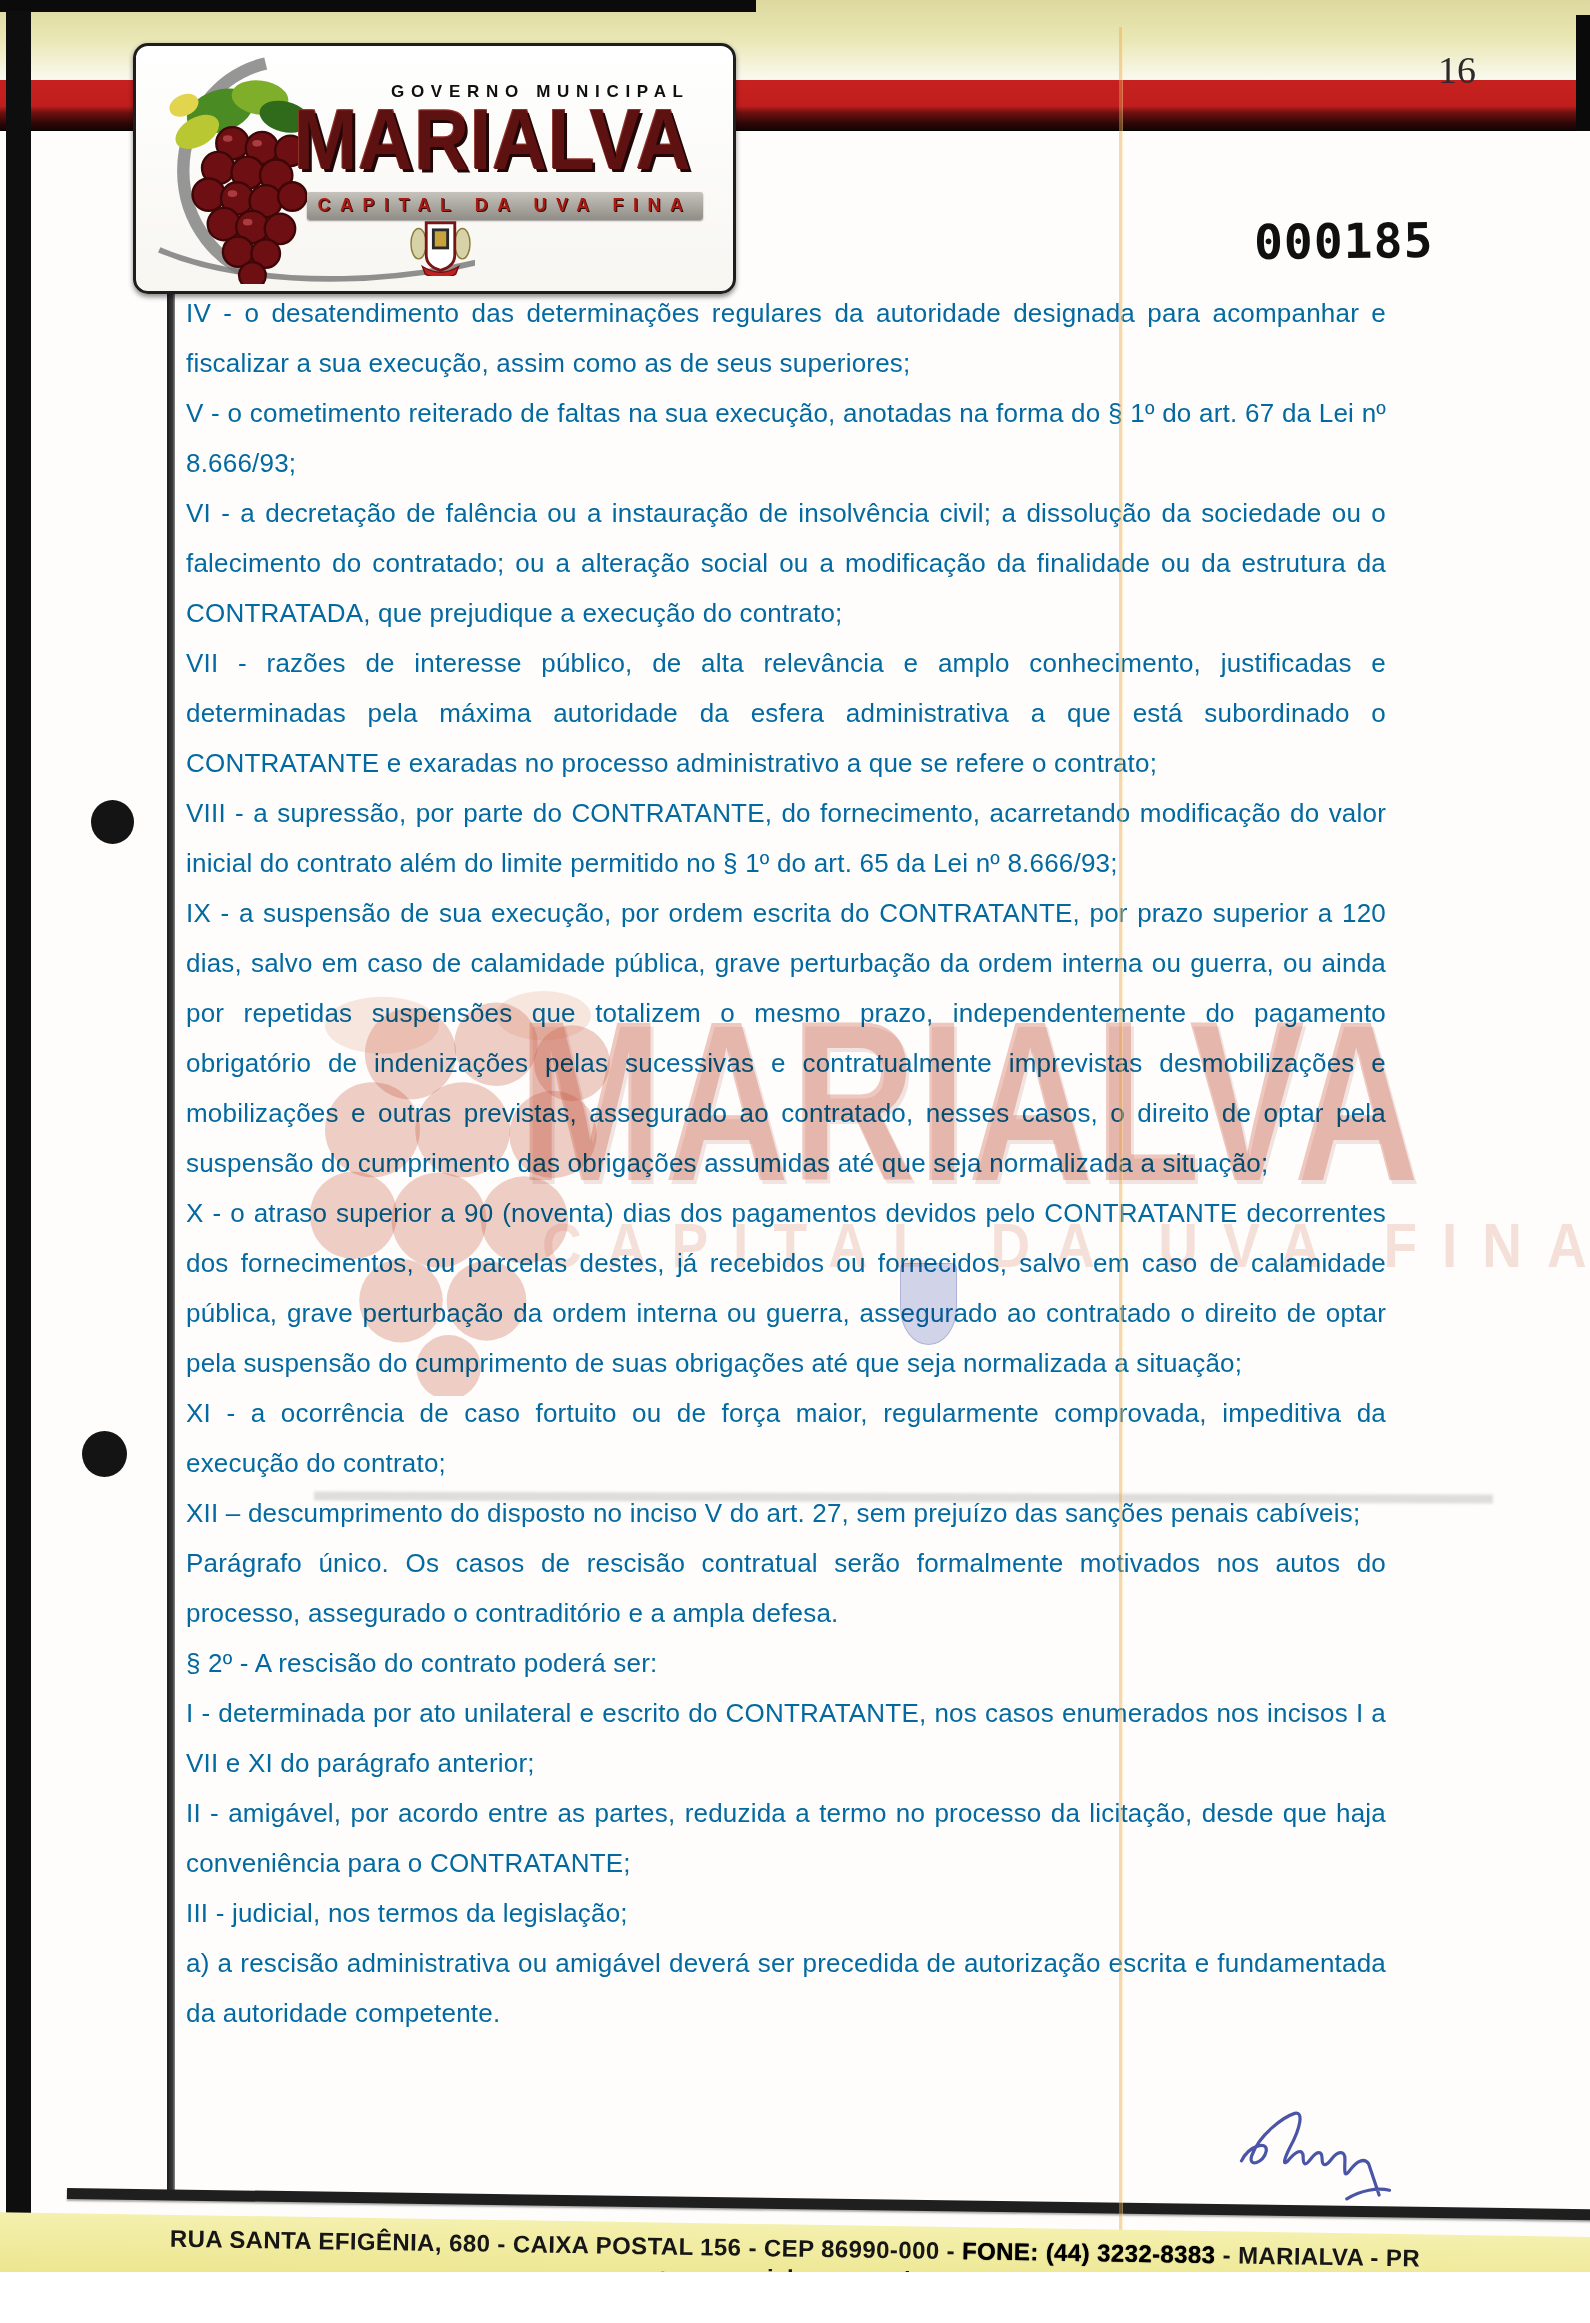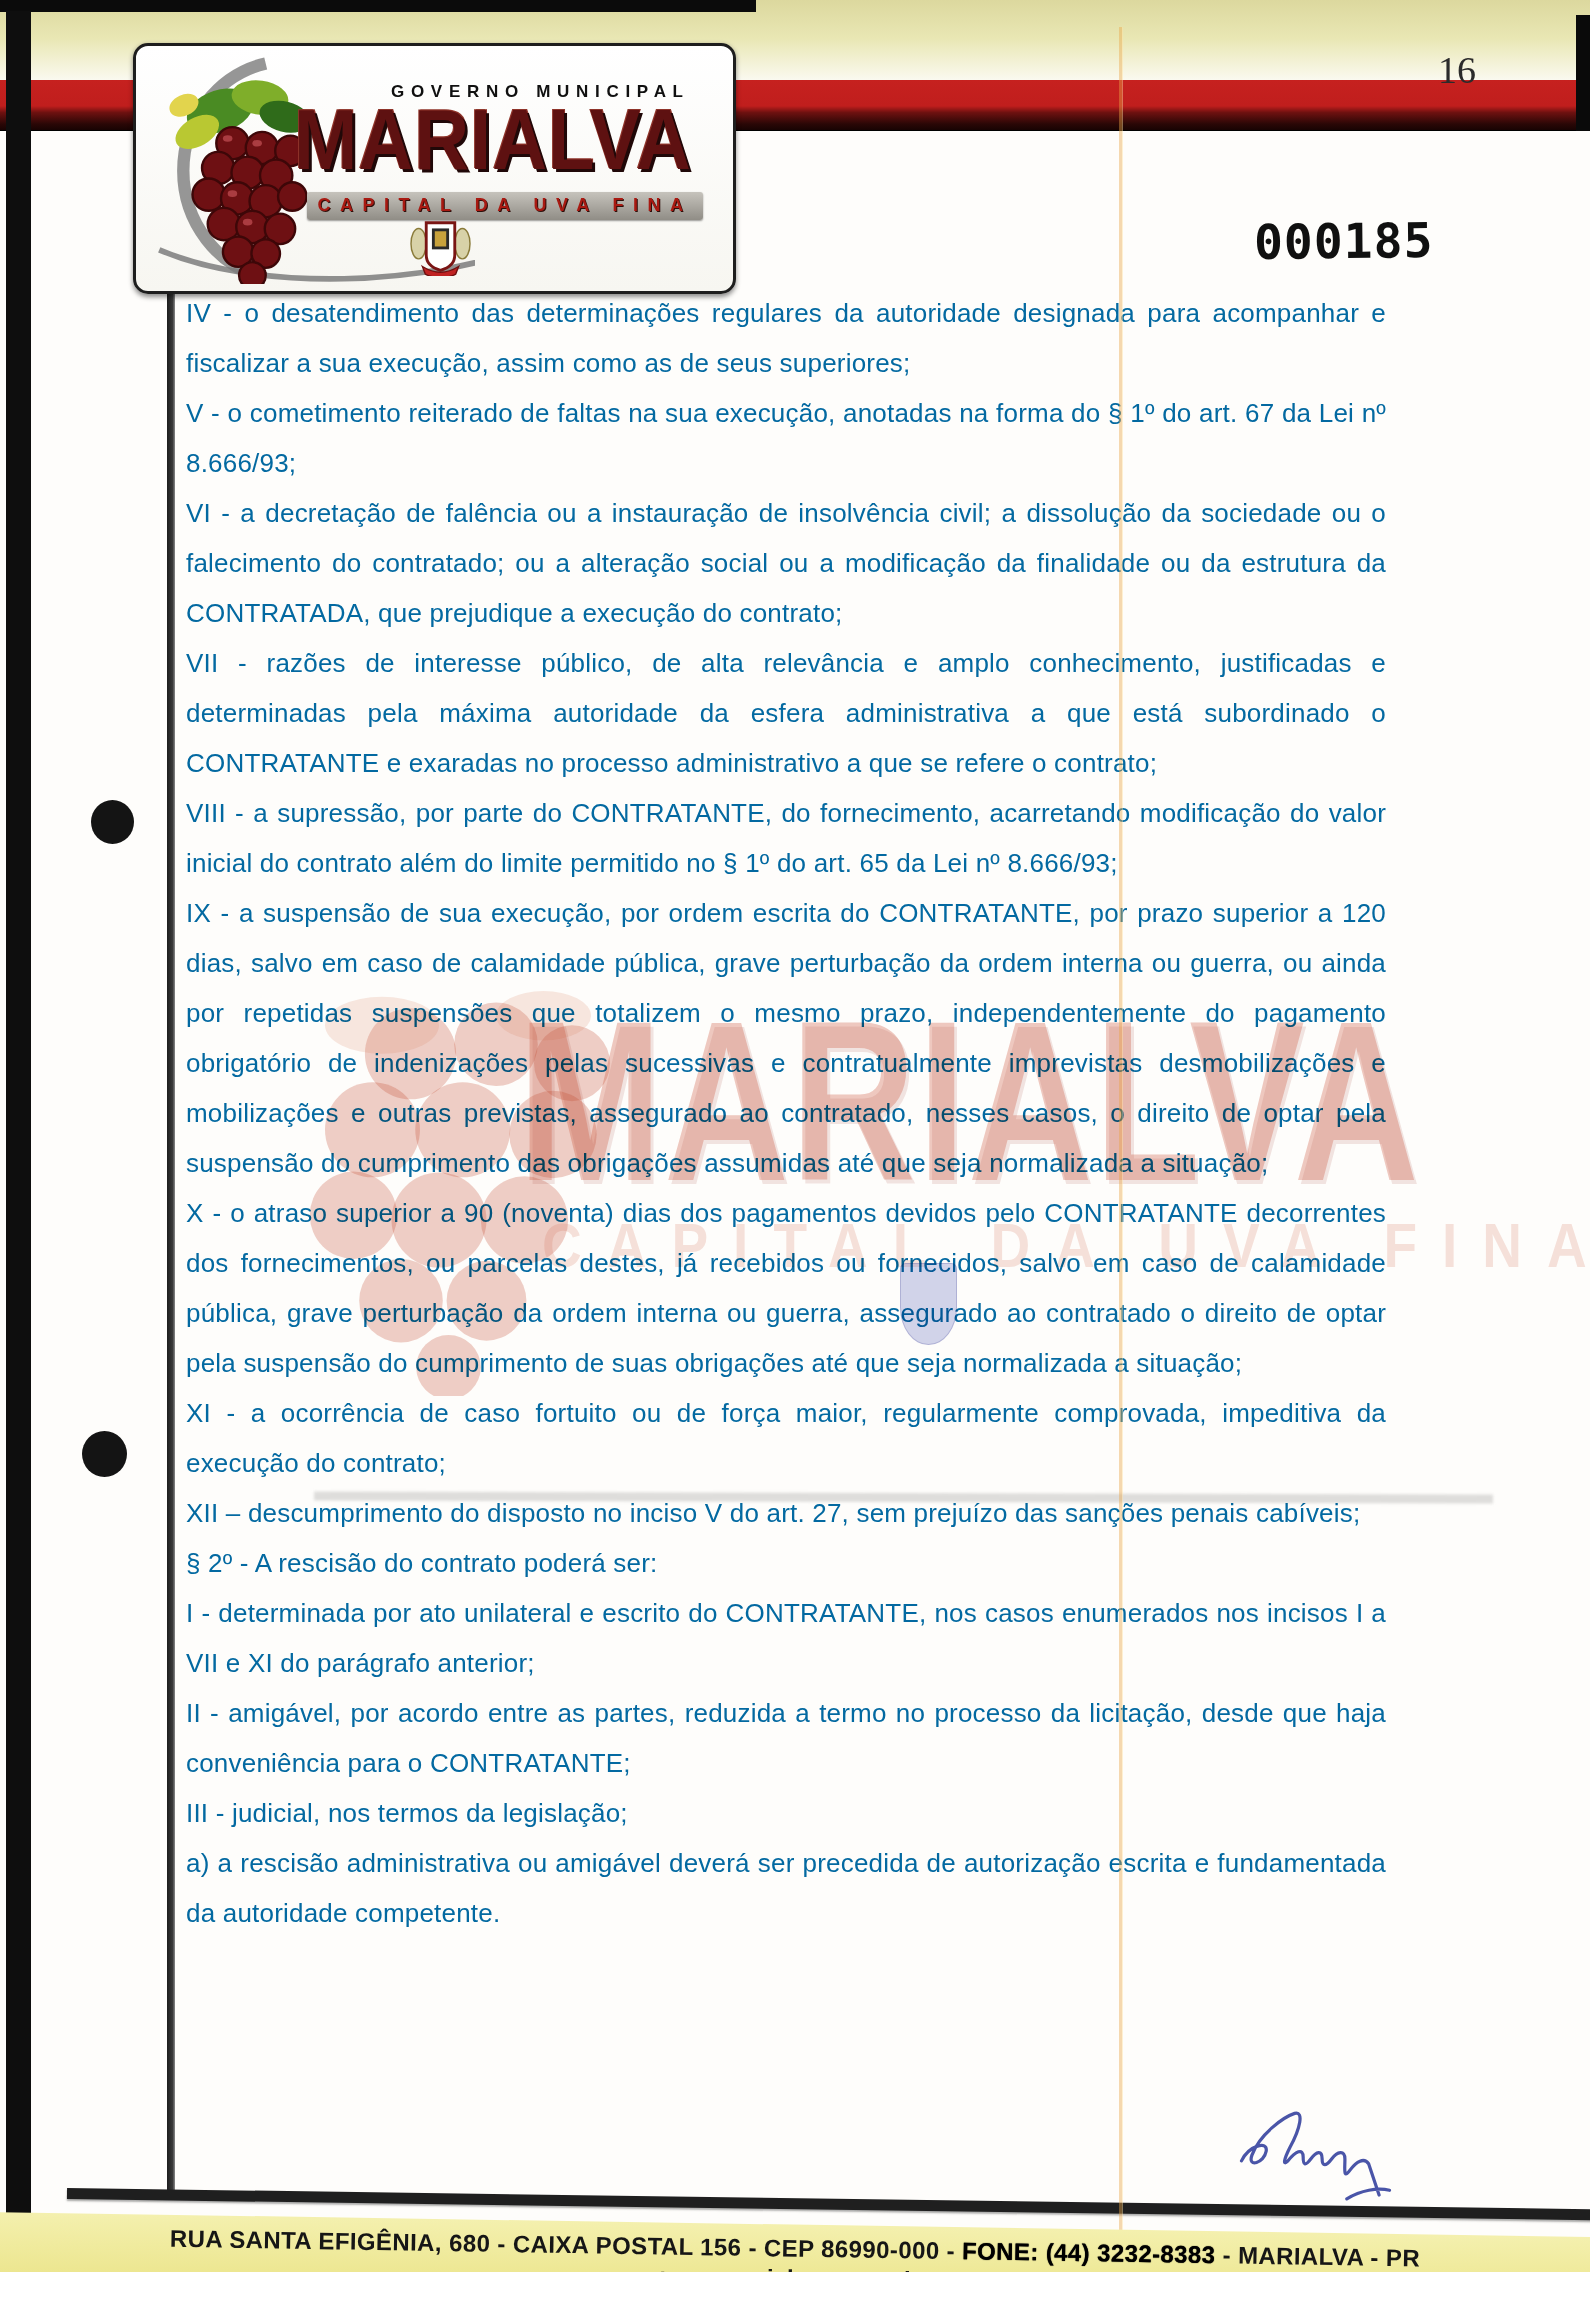--- a/index.html
+++ b/index.html
@@ -153,20 +153,21 @@
   <div class="body-text">
     <p>IV - o desatendimento das determinações regulares da autoridade designada para acompanhar e fiscalizar a sua execução, assim como as de seus superiores;</p>
     <p>V - o cometimento reiterado de faltas na sua execução, anotadas na forma do § 1º do art. 67 da Lei nº 8.666/93;</p>
     <p>VI - a decretação de falência ou a instauração de insolvência civil; a dissolução da sociedade ou o falecimento do contratado; ou a alteração social ou a modificação da finalidade ou da estrutura da CONTRATADA, que prejudique a execução do contrato;</p>
     <p>VII - razões de interesse público, de alta relevância e amplo conhecimento, justificadas e determinadas pela máxima autoridade da esfera administrativa a que está subordinado o CONTRATANTE e exaradas no processo administrativo a que se refere o contrato;</p>
     <p>VIII - a supressão, por parte do CONTRATANTE, do fornecimento, acarretando modificação do valor inicial do contrato além do limite permitido no § 1º do art. 65 da Lei nº 8.666/93;</p>
     <p>IX - a suspensão de sua execução, por ordem escrita do CONTRATANTE, por prazo superior a 120 dias, salvo em caso de calamidade pública, grave perturbação da ordem interna ou guerra, ou ainda por repetidas suspensões que totalizem o mesmo prazo, independentemente do pagamento obrigatório de indenizações pelas sucessivas e contratualmente imprevistas desmobilizações e mobilizações e outras previstas, assegurado ao contratado, nesses casos, o direito de optar pela suspensão do cumprimento das obrigações assumidas até que seja normalizada a situação;</p>
     <p>X - o atraso superior a 90 (noventa) dias dos pagamentos devidos pelo CONTRATANTE decorrentes dos fornecimentos, ou parcelas destes, já recebidos ou fornecidos, salvo em caso de calamidade pública, grave perturbação da ordem interna ou guerra, assegurado ao contratado o direito de optar pela suspensão do cumprimento de suas obrigações até que seja normalizada a situação;</p>
     <p>XI - a ocorrência de caso fortuito ou de força maior, regularmente comprovada, impeditiva da execução do contrato;</p>
     <p>XII – descumprimento do disposto no inciso V do art. 27, sem prejuízo das sanções penais cabíveis;</p>
+    <p>Parágrafo único. Os casos de rescisão contratual serão formalmente motivados nos autos do processo, assegurado o contraditório e a ampla defesa.</p>
     <p>§ 2º - A rescisão do contrato poderá ser:</p>
     <p>I - determinada por ato unilateral e escrito do CONTRATANTE, nos casos enumerados nos incisos I a VII e XI do parágrafo anterior;</p>
     <p>II - amigável, por acordo entre as partes, reduzida a termo no processo da licitação, desde que haja conveniência para o CONTRATANTE;</p>
     <p>III - judicial, nos termos da legislação;</p>
     <p>a) a rescisão administrativa ou amigável deverá ser precedida de autorização escrita e fundamentada da autoridade competente.</p>
   </div>
 
   <div class="watermark">
     <svg class="wm-grapes" width="418" height="409" viewBox="0 0 440 430">
       <g fill="rgba(197,76,52,0.27)">

